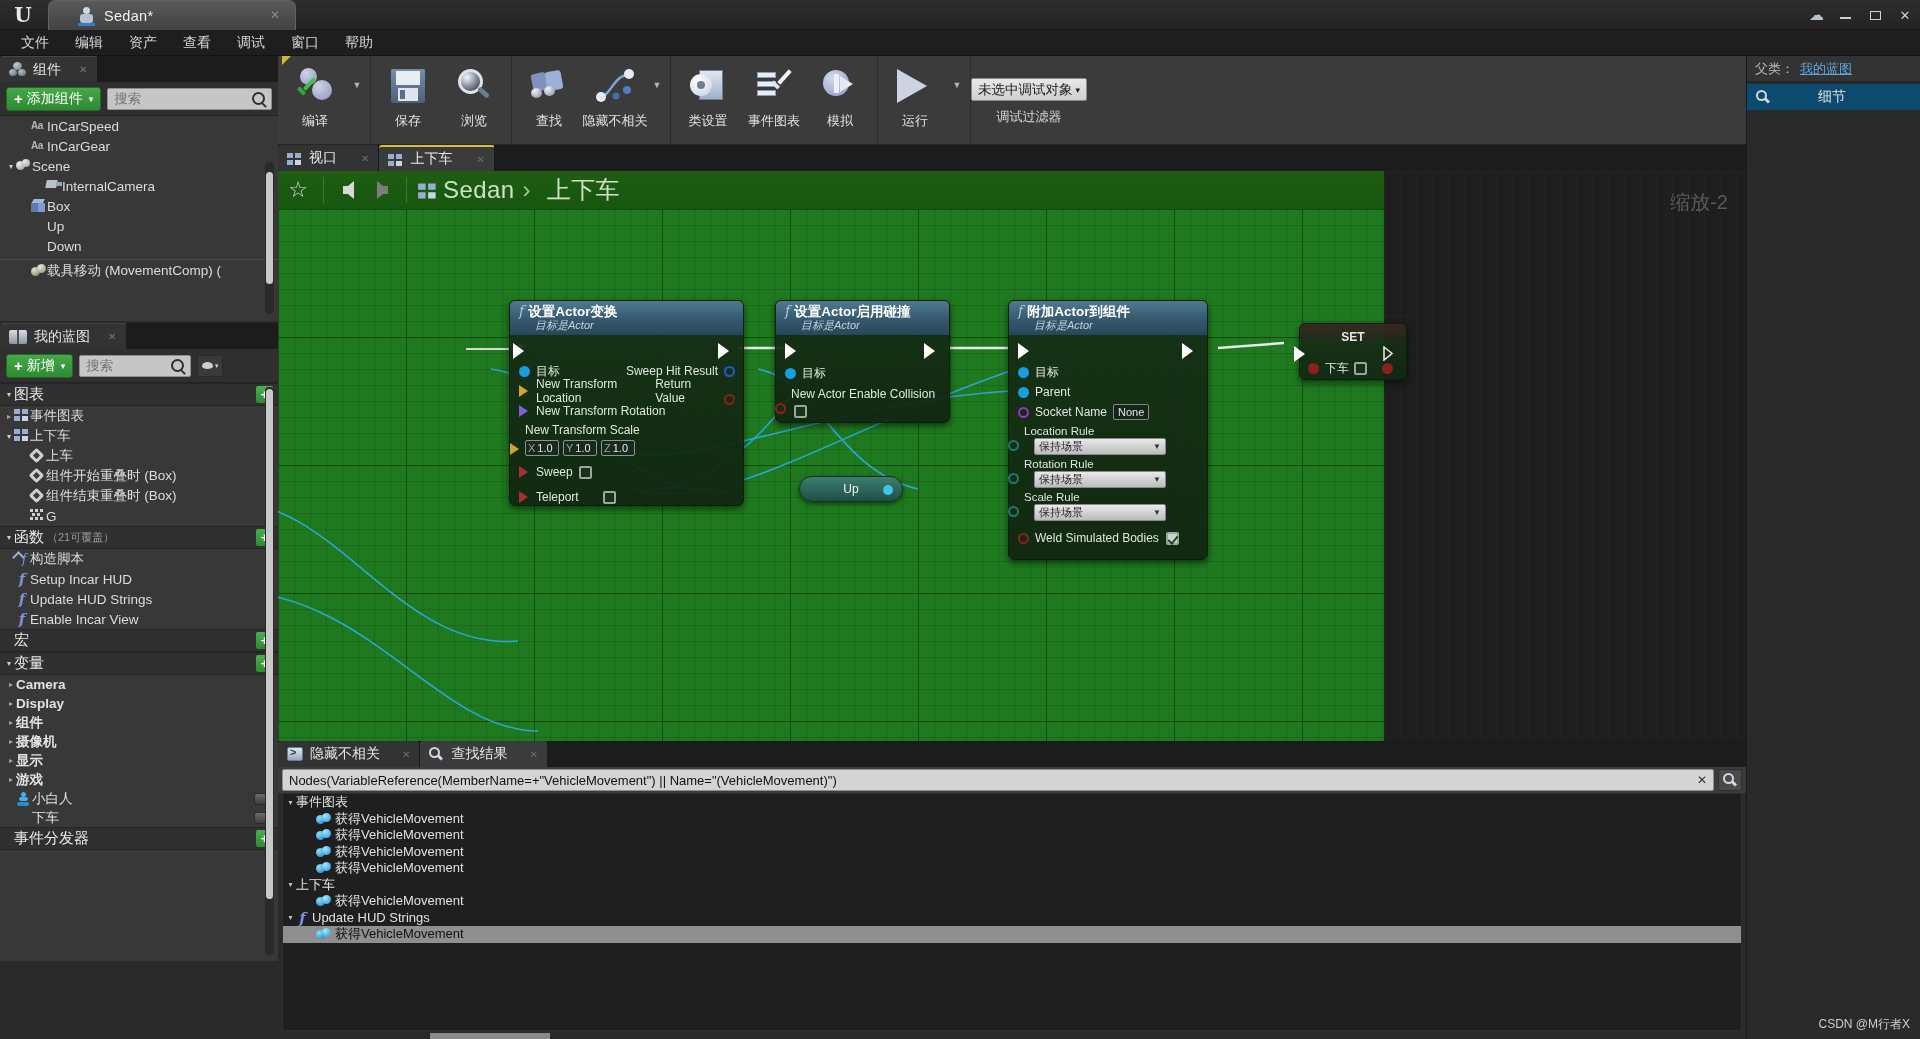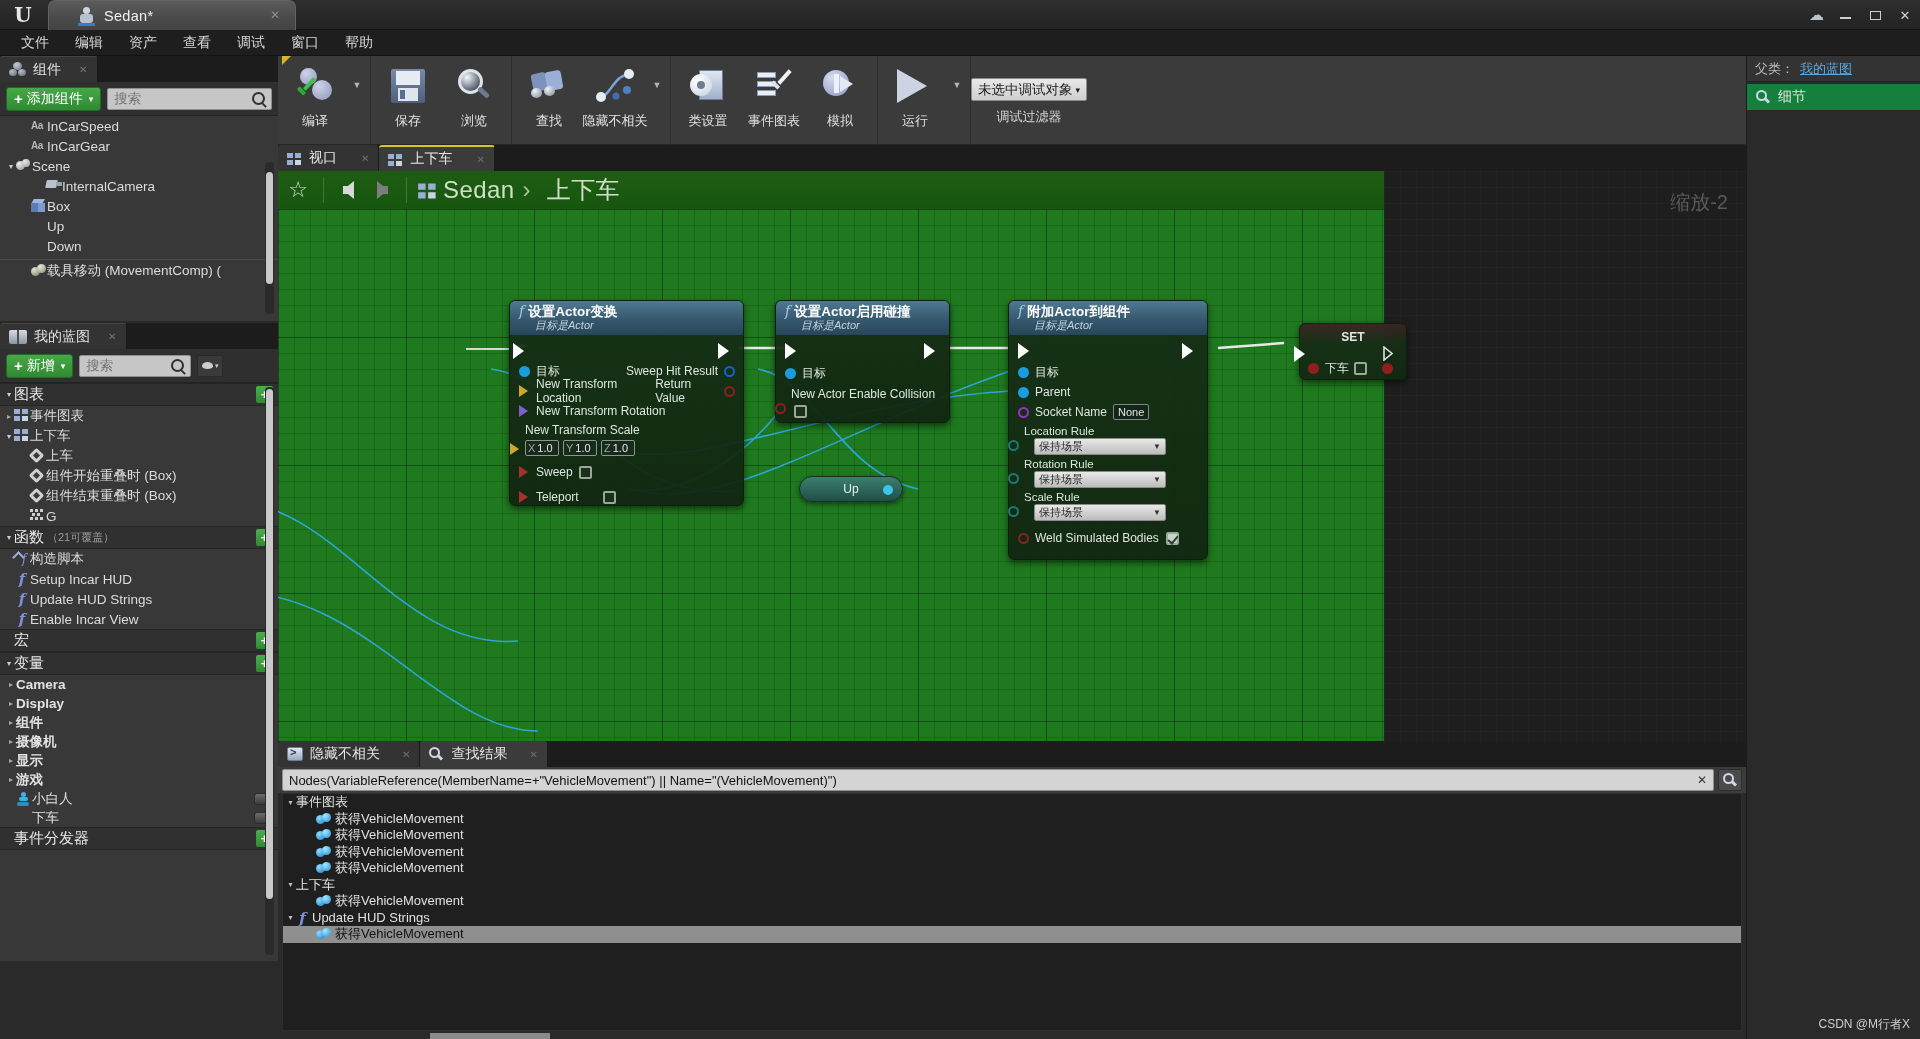--- a/index.html
+++ b/index.html
@@ -365,21 +365,21 @@
   .ic-varsphere .b{position:absolute;left:6px;top:0;width:9px;height:9px;border-radius:50%;
     background:radial-gradient(circle at 33% 30%,#a9e6ff,#1f93d6);}
 
   
   .rightcol{position:absolute;left:1746px;top:56px;width:174px;height:983px;background:#2a2a2a;
     border-left:1px solid #1b1b1b;}
   .rtoprow{height:26px;background:#333;display:flex;align-items:center;padding:0 8px;
     border-bottom:1px solid #222;}
   .rtoprow .k{font-size:13px;color:#bdbdbd;}
   .rtoprow .v{font-size:13px;color:#5aa8e0;margin-left:6px;text-decoration:underline;}
-  .detailtab{height:26px;background:#15803d;display:flex;align-items:center;padding:0 9px;margin-top:2px;}
+  .detailtab{height:26px;background:#0c4a6e;display:flex;align-items:center;padding:0 9px;margin-top:2px;gap:40px;}
   .detailtab .lbl{font-size:14px;color:#e3e3e3;margin-left:7px;}
 
   .watermark{position:absolute;right:10px;bottom:6px;font-size:12px;color:#cdcdcd;}
   .taskbarstub{position:absolute;left:430px;bottom:0;width:120px;height:6px;background:#8a8a8a;}
 </style>
 </head>
 <body>
 
 <div id="app">
 
@@ -842,21 +842,21 @@
             <span style="display:flex;align-items:center;">
               <span class="pinlbl">Sweep Hit Result</span>
               <span class="pin circle blue-ring" style="margin-left:6px;margin-right:0;"></span>
             </span>
           </div>
           <div class="pinrow" style="justify-content:space-between;padding-right:8px;">
             <span style="display:flex;align-items:center;">
               <span class="pin arrow yellow"></span>
               <span class="pinlbl" style="margin-left:2px;">New Transform Location</span>
             </span>
-            <span style="display:flex;align-items:center;">
+            <span style="display:flex;align-items:flex-end;">
               <span class="pinlbl">Return Value</span>
               <span class="pin circle red" style="margin-left:6px;margin-right:0;"></span>
             </span>
           </div>
           <div class="pinrow">
             <span class="pin arrow purple"></span>
             <span class="pinlbl" style="margin-left:2px;">New Transform Rotation</span>
           </div>
           <div style="padding-left:15px;margin-top:2px;">
             <div class="pinlbl">New Transform Scale</div>

